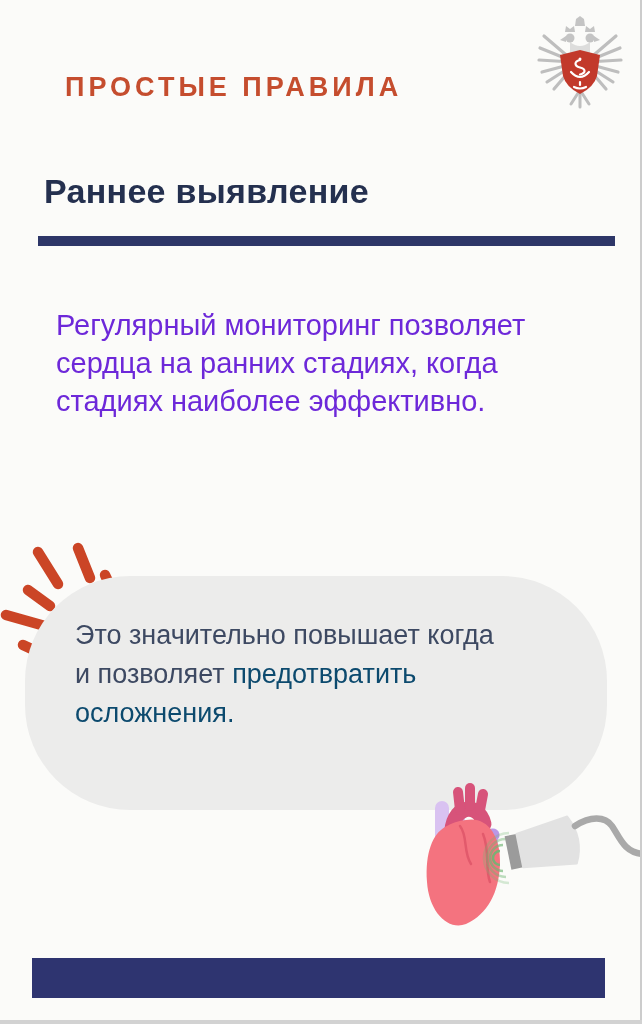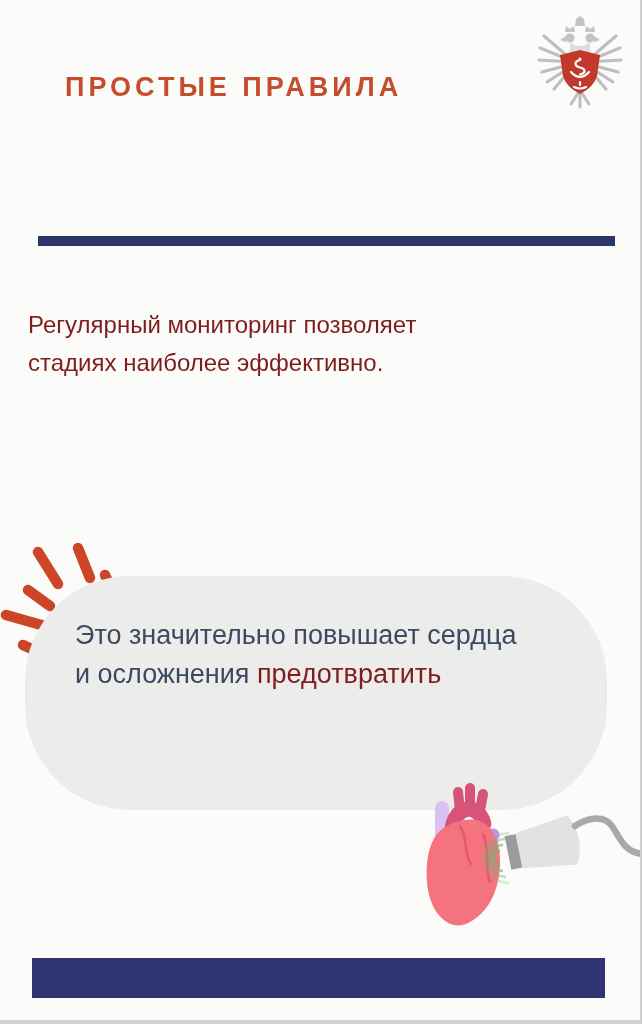--- a/index.html
+++ b/index.html
@@ -17,34 +17,34 @@
   .title {
     position:absolute; left:44px; top:172px;
     font-size:34px; font-weight:700; color:#24304F;
     letter-spacing:0.3px;
   }
   .divider {
     position:absolute; left:38px; top:236px;
     width:577px; height:10px; background:#2D3668;
   }
   .paragraph {
-    position:absolute; left:28px; top:306px;
-    font-size:24px; line-height:38px; color:#7f1d1d;
+    position:absolute; left:56px; top:306px;
+    font-size:29px; line-height:38px; color:#6d28d9;
   }
   .burst { position:absolute; left:0; top:540px; }
   .bubble {
     position:absolute; left:25px; top:576px;
     width:582px; height:234px;
     background:#ECECEB; border-radius:105px;
   }
   .bubble-text {
     position:absolute; left:50px; top:40px;
     font-size:27px; line-height:39px; color:#3D4962;
   }
-  .accent { color:#7f1d1d; }
+  .accent { color:#0c4a6e; }
   .illustration { position:absolute; left:400px; top:778px; }
   .footer-bar {
     position:absolute; left:32px; top:958px;
     width:573px; height:40px; background:#2E3470;
   }
   .edge-right {
     position:absolute; right:0; top:0; width:2px; height:100%;
     background:#CCCCCC;
   }
   .edge-bottom {
@@ -100,44 +100,47 @@
       <g stroke="#FFFFFF" stroke-width="2.2" stroke-linecap="round" fill="none">
         <path d="M35,58 Q44,68 53,58"></path>
         <path d="M44,68 L44,71"></path>
         <path d="M38,73 Q44,76 50,73"></path>
         <path d="M44,46 C38,47.5 38,52 44,53.5 C50,55 50,59 44,60.5"></path>
       </g>
       <circle cx="44" cy="45" r="1.5" fill="#FFFFFF"></circle>
     </svg>
   </div>
 
+  <div class="title">Раннее выявление</div>
   <div class="divider"></div>
 
   <div class="paragraph">
     <div>Регулярный мониторинг позволяет</div>
+    <div>сердца на ранних стадиях, когда</div>
     <div>стадиях наиболее эффективно.</div>
   </div>
 
   <div class="burst">
     <svg width="130" height="125" viewBox="0 0 130 125">
       <g stroke="#CB4526" stroke-width="10.5" stroke-linecap="round">
         <line x1="78" y1="8" x2="90" y2="38"></line>
         <line x1="105" y1="35" x2="115" y2="56"></line>
         <line x1="38" y1="12" x2="58" y2="44"></line>
         <line x1="28" y1="50" x2="50" y2="66"></line>
         <line x1="6" y1="75" x2="52" y2="88"></line>
         <line x1="23" y1="105" x2="49" y2="117"></line>
       </g>
     </svg>
   </div>
 
   <div class="bubble">
     <div class="bubble-text">
-      <div>Это значительно повышает сердца</div>
-      <div><span>и осложнения </span><span class="accent">предотвратить</span></div>
+      <div>Это значительно повышает когда</div>
+      <div><span>и позволяет </span><span class="accent">предотвратить</span></div>
+      <div><span class="accent">осложнения.</span></div>
     </div>
   </div>
 
   <div class="illustration">
     <svg width="242" height="162" viewBox="0 0 242 162">
 
       <g stroke="#D9C2F1" stroke-width="14" stroke-linecap="round" fill="none">
         <line x1="42" y1="30" x2="42" y2="62"></line>
         <line x1="58" y1="36" x2="58" y2="62"></line>
       </g>

